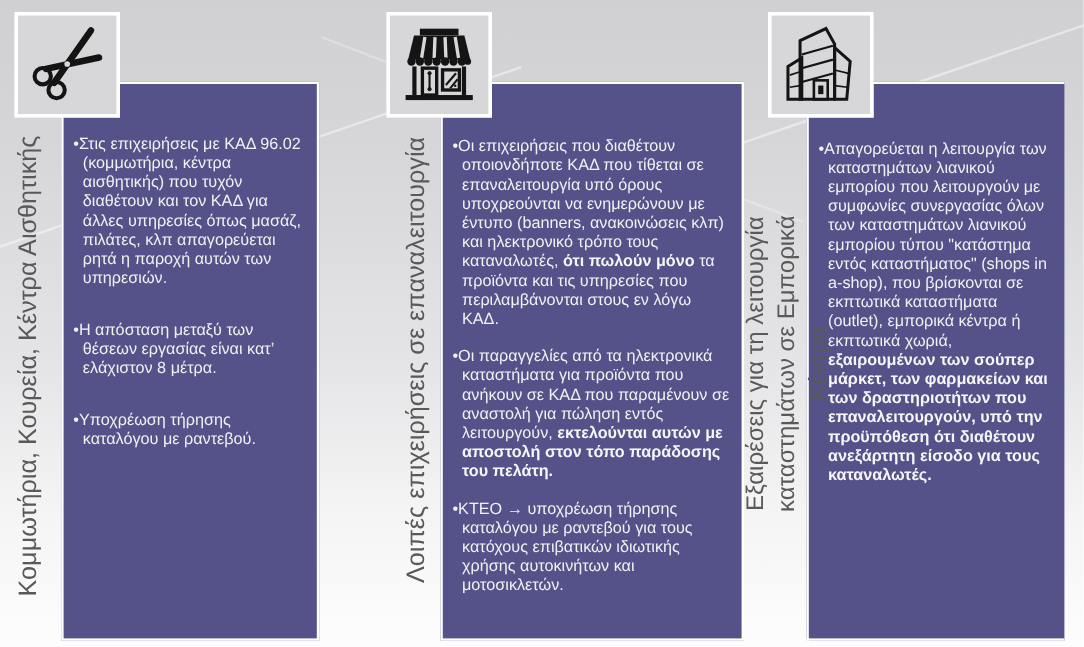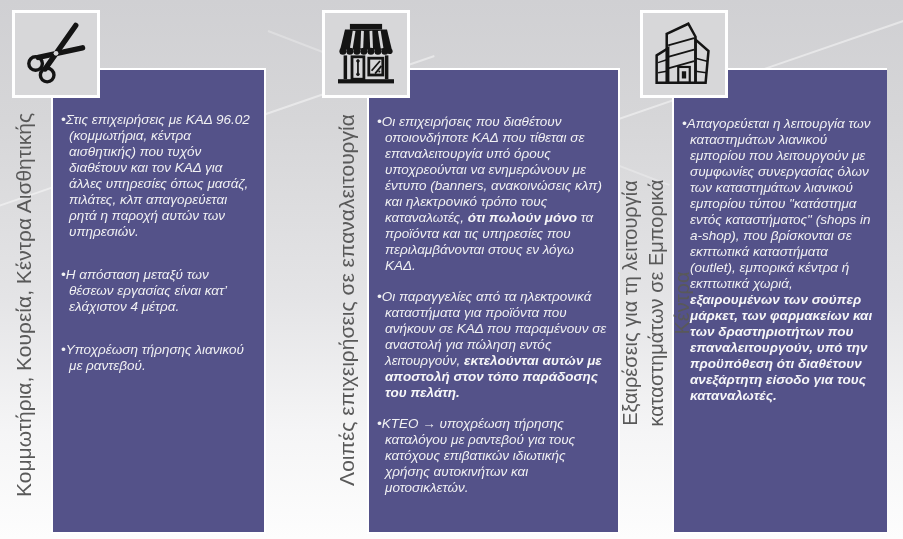--- a/index.html
+++ b/index.html
@@ -29,21 +29,20 @@
     background:#545289;
   }
   .panel.p1{left:51px;width:215px;}
   .panel.p2{left:367px;width:253px;}
   .panel.p3{left:672px;width:215px;border-right:none;}
 
   .panel-body{
     color:#f1f1f3;
     font-size:13.5px;line-height:16px;
     letter-spacing:0;
-    font-style:italic;
   }
   .p1 .panel-body{padding:42px 10px 0 8px;}
   .p2 .panel-body{padding:44px 10px 0 8px;}
   .p3 .panel-body{padding:46px 13px 0 8px;}
 
   .bullet{padding-left:8px;text-indent:-8px;}
   .p1 .bullet{margin:0 0 27px 0;}
   .p2 .bullet{margin:0 0 15px 0;}
   .p3 .bullet{margin:0;}
   .bullet b{font-weight:bold;color:#f6f6f8;}
@@ -76,22 +75,22 @@
 
 <div class="slide">
 
   <div class="bg-streak s1"></div>
   <div class="bg-streak s2"></div>
   <div class="bg-streak s3"></div>
 
   <div class="panel p1">
     <div class="panel-body">
         <div class="bullet"><span>•</span><span>Στις επιχειρήσεις με ΚΑΔ 96.02 (κομμωτήρια, κέντρα αισθητικής) που τυχόν διαθέτουν και τον ΚΑΔ για άλλες υπηρεσίες όπως μασάζ, πιλάτες, κλπ απαγορεύεται ρητά η παροχή αυτών των υπηρεσιών.</span></div>
-        <div class="bullet"><span>•</span><span>Η απόσταση μεταξύ των θέσεων εργασίας είναι κατ’ ελάχιστον 4 μέτρα.</span></div>
-        <div class="bullet"><span>•</span><span>Υποχρέωση τήρησης λιανικού με ραντεβού.</span></div>
+        <div class="bullet"><span>•</span><span>Η απόσταση μεταξύ των θέσεων εργασίας είναι κατ’ ελάχιστον 8 μέτρα.</span></div>
+        <div class="bullet"><span>•</span><span>Υποχρέωση τήρησης καταλόγου με ραντεβού.</span></div>
       </div>
   </div>
   <div class="icon-box b1">
     <svg viewBox="0 0 100 100" width="68" height="70" aria-hidden="true">
       <g stroke="#141414" fill="none">
         <line x1="34" y1="72" x2="79" y2="8" stroke-width="8" stroke-linecap="round"></line>
         <line x1="24" y1="55" x2="89" y2="41" stroke-width="8" stroke-linecap="round"></line>
         <circle cx="20" cy="64" r="10" stroke-width="5"></circle>
         <circle cx="37" cy="81" r="10" stroke-width="5"></circle>
       </g>

